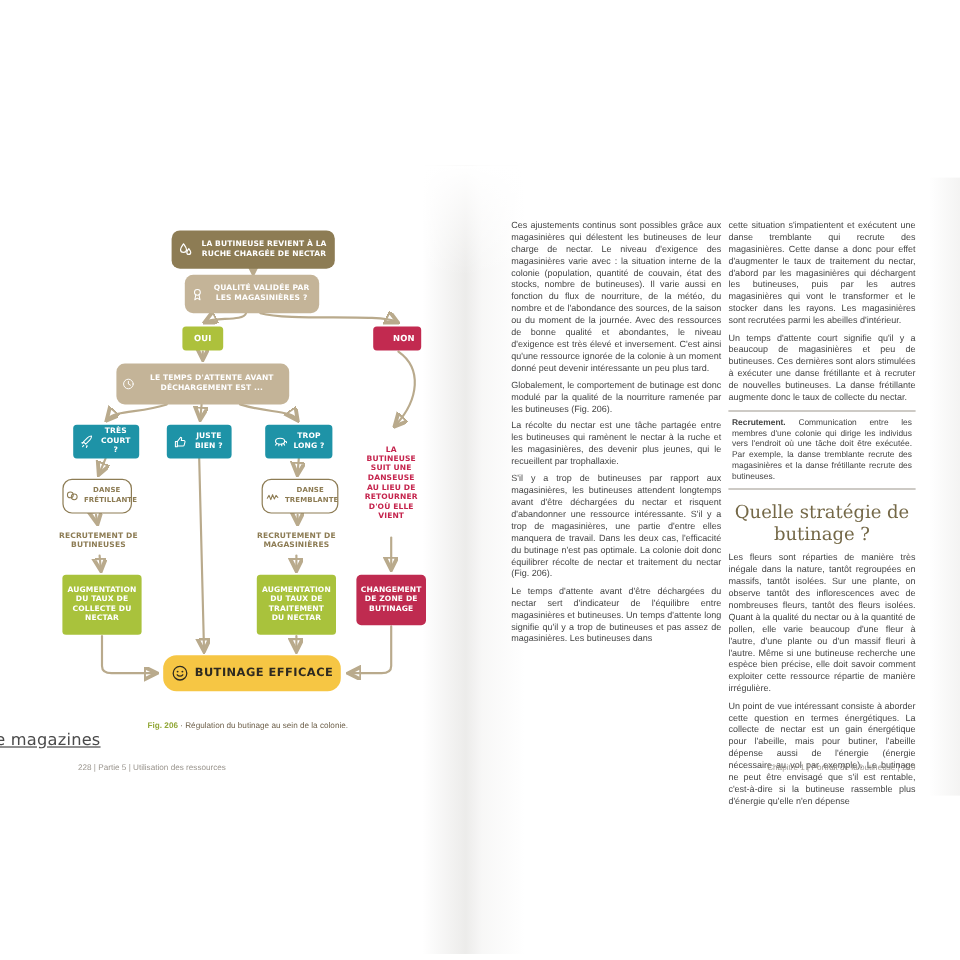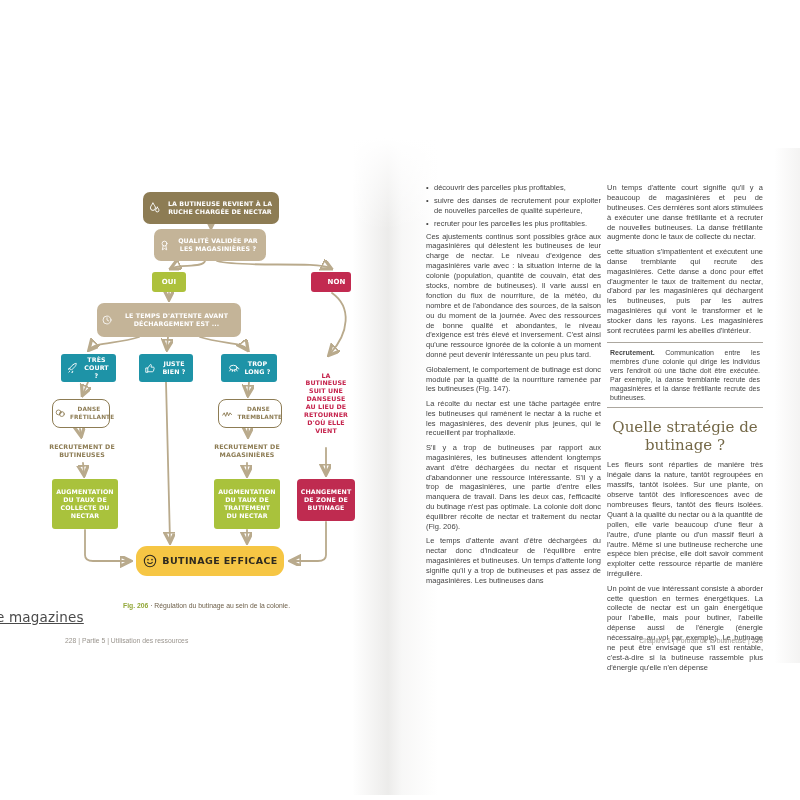--- a/index.html
+++ b/index.html
@@ -216,35 +216,30 @@
     <span class="fig">Fig. 206</span>
     <span>·</span>
     <span>Régulation du butinage au sein de la colonie.</span>
   </div>
 
   <div class="margin-note">e magazines</div>
 
   <div class="folio left">228 | Partie 5 | Utilisation des ressources</div>
 
   <div class="col" style="left:426px;width:175px;">
-    <ul>
-      <li>découvrir des parcelles plus profitables,</li>
-      <li>suivre des danses de recrutement pour exploiter de nouvelles parcelles de qualité supérieure,</li>
-      <li>recruter pour les parcelles les plus profitables.</li>
-    </ul>
     <p>Ces ajustements continus sont possibles grâce aux magasinières qui délestent les butineuses de leur charge de nectar. Le niveau d'exigence des magasinières varie avec : la situation interne de la colonie (population, quantité de couvain, état des stocks, nombre de butineuses). Il varie aussi en fonction du flux de nourriture, de la météo, du nombre et de l'abondance des sources, de la saison ou du moment de la journée. Avec des ressources de bonne qualité et abondantes, le niveau d'exigence est très élevé et inversement. C'est ainsi qu'une ressource ignorée de la colonie à un moment donné peut devenir intéressante un peu plus tard.</p>
-    <p>Globalement, le comportement de butinage est donc modulé par la qualité de la nourriture ramenée par les butineuses (Fig. 147).</p>
+    <p>Globalement, le comportement de butinage est donc modulé par la qualité de la nourriture ramenée par les butineuses (Fig. 206).</p>
     <p>La récolte du nectar est une tâche partagée entre les butineuses qui ramènent le nectar à la ruche et les magasinières, des devenir plus jeunes, qui le recueillent par trophallaxie.</p>
     <p>S'il y a trop de butineuses par rapport aux magasinières, les butineuses attendent longtemps avant d'être déchargées du nectar et risquent d'abandonner une ressource intéressante. S'il y a trop de magasinières, une partie d'entre elles manquera de travail. Dans les deux cas, l'efficacité du butinage n'est pas optimale. La colonie doit donc équilibrer récolte de nectar et traitement du nectar (Fig. 206).</p>
-    <p>Le temps d'attente avant d'être déchargées du nectar donc d'indicateur de l'équilibre entre magasinières et butineuses. Un temps d'attente long signifie qu'il y a trop de butineuses et pas assez de magasinières. Les butineuses dans</p>
+    <p>Le temps d'attente avant d'être déchargées du nectar sert d'indicateur de l'équilibre entre magasinières et butineuses. Un temps d'attente long signifie qu'il y a trop de butineuses et pas assez de magasinières. Les butineuses dans</p>
   </div>
 
   <div class="col" style="left:607px;width:156px;">
+    <p>cette situation s'impatientent et exécutent une danse tremblante qui recrute des magasinières. Cette danse a donc pour effet d'augmenter le taux de traitement du nectar, d'abord par les magasinières qui déchargent les butineuses, puis par les autres magasinières qui vont le transformer et le stocker dans les rayons. Les magasinières sont recrutées parmi les abeilles d'intérieur.</p>
     <p>Un temps d'attente court signifie qu'il y a beaucoup de magasinières et peu de butineuses. Ces dernières sont alors stimulées à exécuter une danse frétillante et à recruter de nouvelles butineuses. La danse frétillante augmente donc le taux de collecte du nectar.</p>
-    <p>cette situation s'impatientent et exécutent une danse tremblante qui recrute des magasinières. Cette danse a donc pour effet d'augmenter le taux de traitement du nectar, d'abord par les magasinières qui déchargent les butineuses, puis par les autres magasinières qui vont le transformer et le stocker dans les rayons. Les magasinières sont recrutées parmi les abeilles d'intérieur.</p>
     <div class="glossary">
       <span class="term">Recrutement.</span>
       <span>Communication entre les membres d'une colonie qui dirige les individus vers l'endroit où une tâche doit être exécutée. Par exemple, la danse tremblante recrute des magasinières et la danse frétillante recrute des butineuses.</span>
     </div>
     <h2 class="h-serif">Quelle stratégie de butinage ?</h2>
     <p>Les fleurs sont réparties de manière très inégale dans la nature, tantôt regroupées en massifs, tantôt isolées. Sur une plante, on observe tantôt des inflorescences avec de nombreuses fleurs, tantôt des fleurs isolées. Quant à la qualité du nectar ou à la quantité de pollen, elle varie beaucoup d'une fleur à l'autre, d'une plante ou d'un massif fleuri à l'autre. Même si une butineuse recherche une espèce bien précise, elle doit savoir comment exploiter cette ressource répartie de manière irrégulière.</p>
     <p>Un point de vue intéressant consiste à aborder cette question en termes énergétiques. La collecte de nectar est un gain énergétique pour l'abeille, mais pour butiner, l'abeille dépense aussi de l'énergie (énergie nécessaire au vol par exemple). Le butinage ne peut être envisagé que s'il est rentable, c'est-à-dire si la butineuse rassemble plus d'énergie qu'elle n'en dépense</p>
   </div>
 
   <div class="folio right">Chapitre 1 | Portrait de la butineuse | 229</div>

